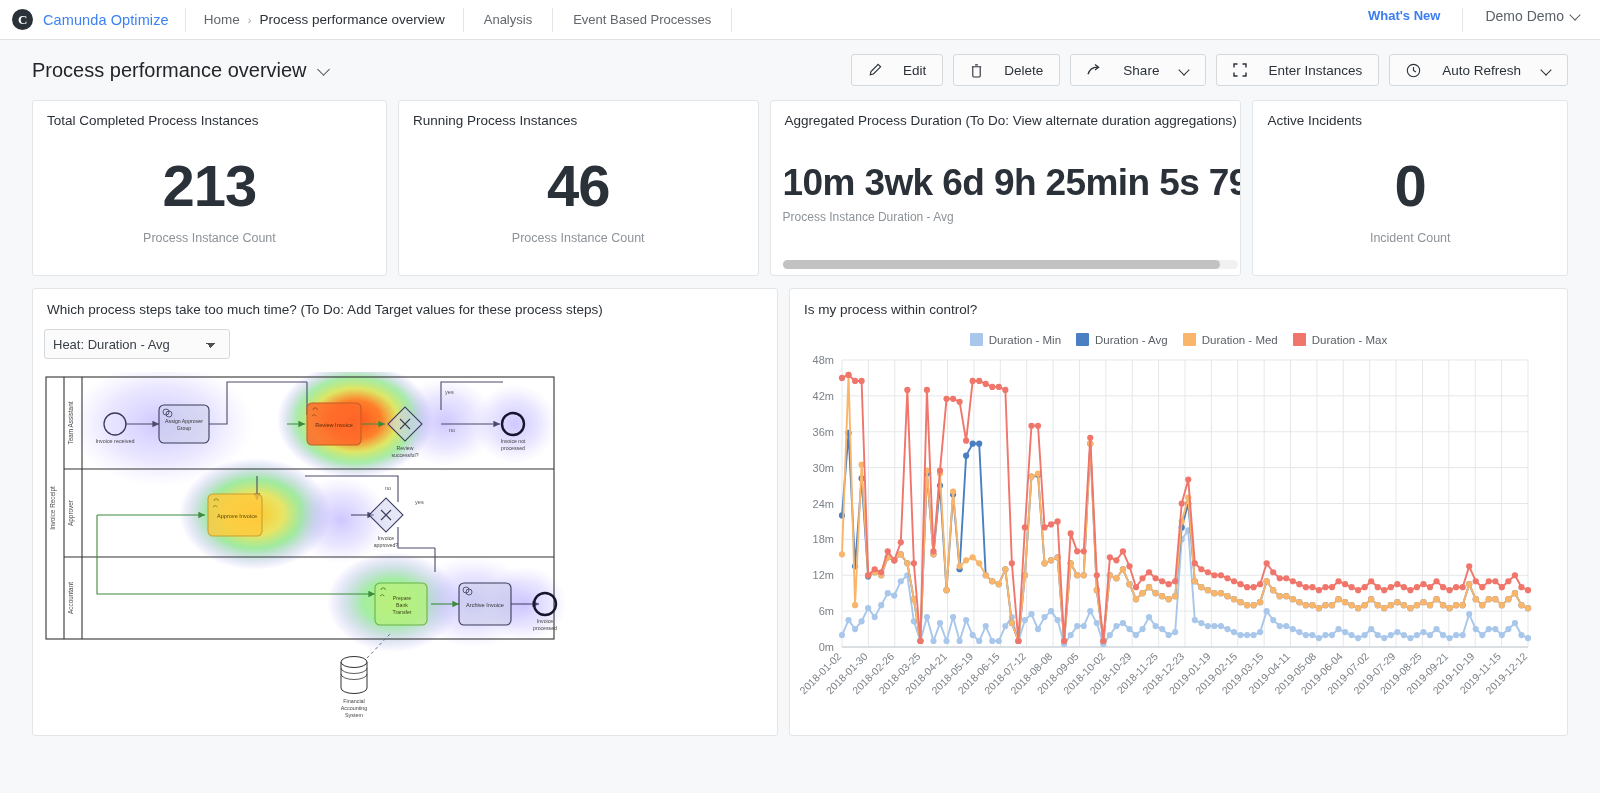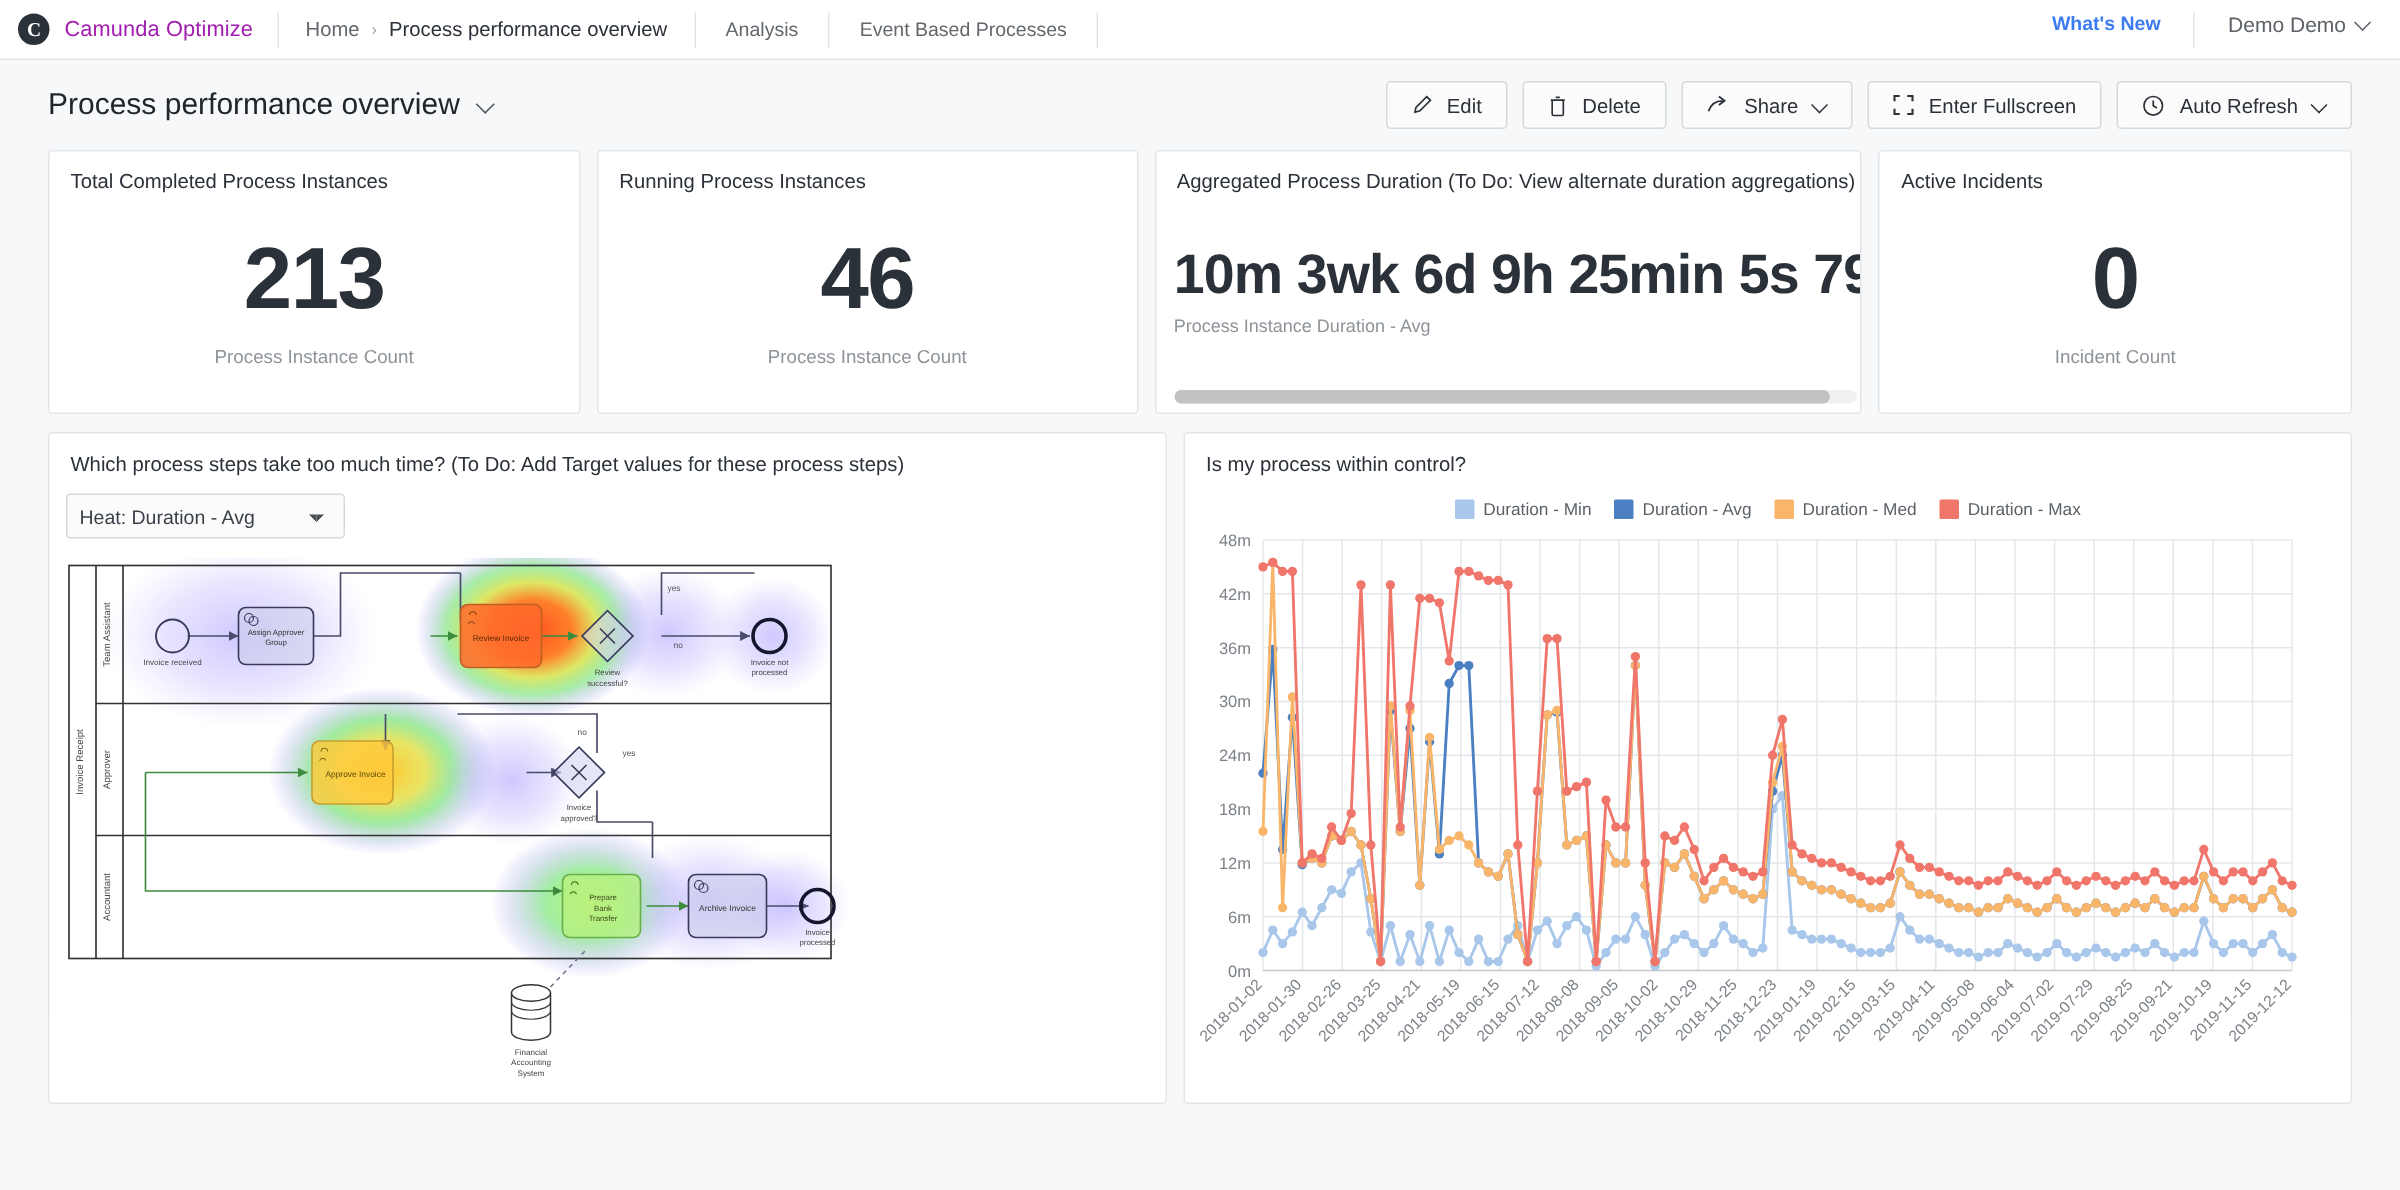--- a/index.html
+++ b/index.html
@@ -20,21 +20,21 @@
     position: relative;
   }
   .brand { display: flex; align-items: center; gap: 10px; padding-right: 16px; }
   .logo {
     width: 21px; height: 21px; border-radius: 50%;
     background: #2b3138; color: #fff;
     display: flex; align-items: center; justify-content: center;
     font-size: 13px; font-weight: 700; font-family: "Liberation Serif", serif;
     letter-spacing: -0.5px;
   }
-  .brand-name { font-size: 14.5px; color: #a21caf; letter-spacing: .1px; }
+  .brand-name { font-size: 14.5px; color: #3b82f6; letter-spacing: .1px; }
   .nav-div { width: 1px; height: 24px; background: #e3e6e9; }
   .breadcrumb {
     display: flex; align-items: center; gap: 8px;
     padding: 0 18px; font-size: 13.5px;
   }
   .crumb-link { color: #62676c; cursor: pointer; }
   .crumb-sep { color: #9aa0a6; font-size: 11px; }
   .crumb-current { color: #2b3138; }
   .nav-item {
     font-size: 13px; color: #62676c; padding: 0 20px; cursor: pointer;
@@ -59,21 +59,21 @@
   .page-title {
     font-size: 20px; color: #22262a; font-weight: 400;
     display: flex; align-items: center; gap: 12px; cursor: pointer;
   }
   .page-title .chev { width: 11px; height: 11px; color:#4a5056;}
   .page-title .chev::after { width: 8px; height: 8px; border-width: 1.8px; }
   .actions { margin-left: auto; display: flex; gap: 10px; }
   .btn {
     height: 32px; background: #fbfbfc; border: 1px solid #d6d9dc;
     border-radius: 3px; padding: 0 16px;
-    display: flex; align-items: center; gap: 10px;
+    display: flex; align-items: center; gap: 21px;
     font-size: 13.5px; color: #2b3138; cursor: pointer;
     font-family: "Liberation Sans", sans-serif;
   }
   .btn svg { display: block; }
 
   
   .kpi-row {
     display: flex; gap: 11px; padding: 0 32px; height: 176px;
   }
   .card {
@@ -213,21 +213,21 @@
       <span>Share</span>
       <span class="chev" style="width:9px;height:9px;color:#2b3138;"></span>
     </div>
 
     <div class="btn">
       <span>
         <svg width="14" height="14" viewBox="0 0 14 14">
             <path d="M1 4.5V1h3.5M9.5 1H13v3.5M13 9.5V13H9.5M4.5 13H1V9.5" fill="none" stroke="#2b3138" stroke-width="1.4"></path>
           </svg>
       </span>
-      <span>Enter Fullscreen</span>
+      <span>Enter Instances</span>
     </div>
 
     <div class="btn">
       <span>
         <svg width="15" height="15" viewBox="0 0 16 16">
             <circle cx="8" cy="8" r="6.6" fill="none" stroke="#2b3138" stroke-width="1.2"></circle>
             <path d="M8 4.2V8l2.6 1.6" fill="none" stroke="#2b3138" stroke-width="1.2"></path>
           </svg>
       </span>
       <span>Auto Refresh</span>

